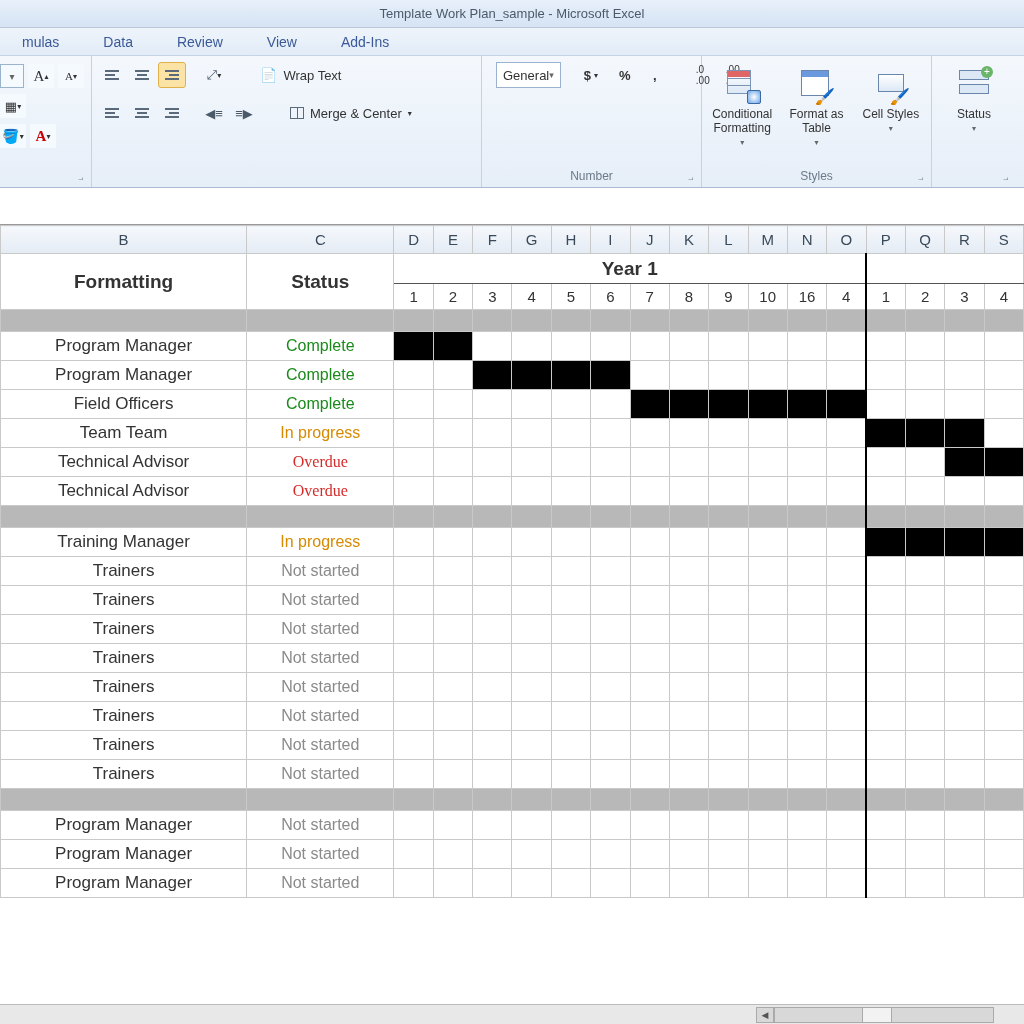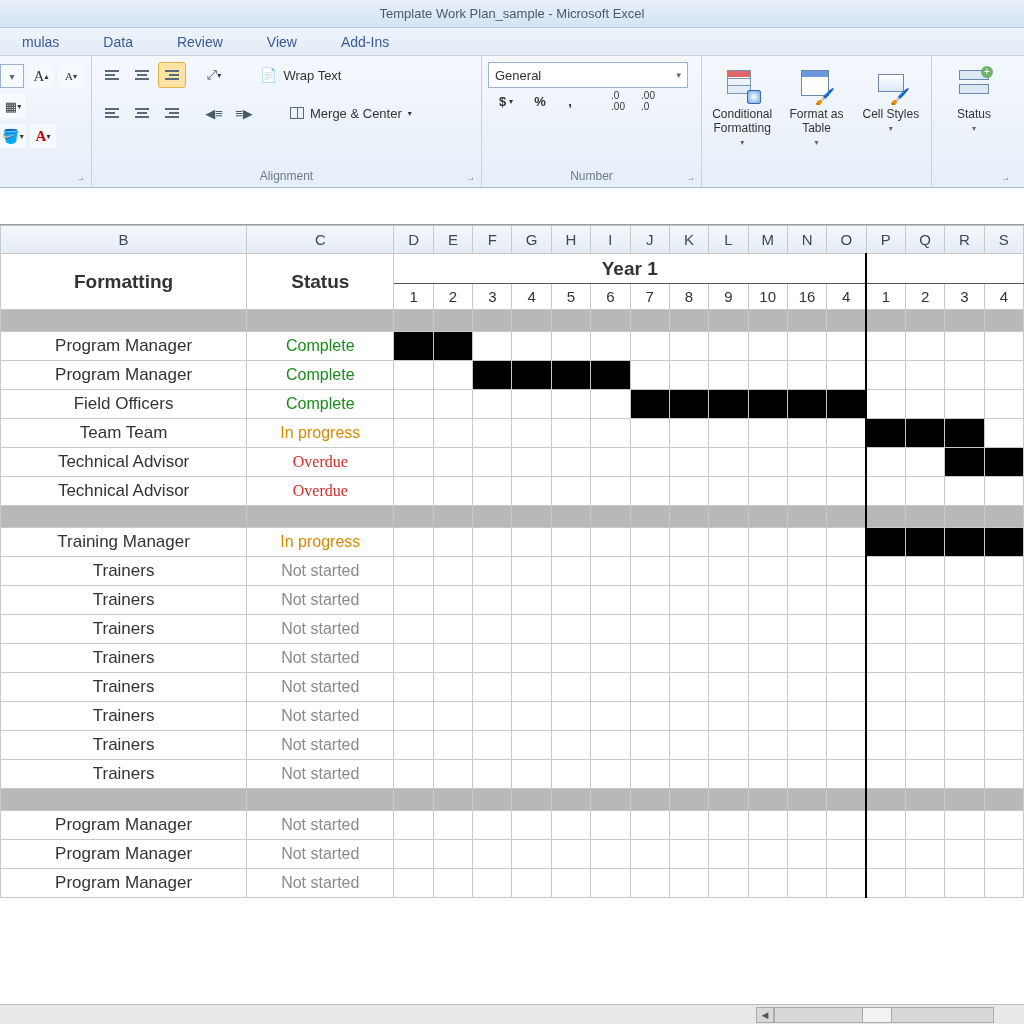--- a/index.html
+++ b/index.html
@@ -112,21 +112,21 @@
 .align-lines span { display:block; height:2px; background:#5a6a7a; }
 .al-l span { width:14px; } .al-l span:nth-child(2){width:10px;} .al-l span:nth-child(3){width:14px;}
 .al-c span { width:14px; margin:0 auto;} .al-c span:nth-child(2){width:10px;}
 .al-r span { width:14px; margin-left:auto;} .al-r span:nth-child(2){width:10px;}
 .indent-icon { font-size: 13px; color:#4a5a6a; }
 .merge-icon { width:14px; height:12px; border:1px solid #5a6a7a; display:flex; }
 .merge-icon::before { content:""; width:50%; border-right:1px solid #5a6a7a; }
 
 
 .number-group { width: 220px; }
-.number-body { flex-direction: column; gap: 0; padding-top: 2px; }
+.number-body { flex-direction: row; gap: 12px; padding-top: 2px; margin-left: 8px; }
 .num-format-dd {
   width: 200px; height: 26px; border: 1px solid #9bb2cf; background: #fff;
   display:flex; align-items:center; padding: 0 6px; justify-content: space-between;
 }
 .num-row { display:flex; gap:2px; align-items:center; }
 
 
 .styles-group { width: 230px; }
 .styles-body { gap: 6px; justify-content: center; padding-top: 4px; }
 .big-btn {
@@ -337,21 +337,20 @@
             <span class="indent-icon">≡▶</span>
           </div>
         <div style="width:20px;"></div>
         <div class="wide-btn">
           <span class="merge-icon"></span>
           <span>Merge &amp; Center</span>
           <span style="font-size:8px;">▾</span>
         </div>
       </div>
     </div>
-    <div class="ribbon-group-label">Alignment</div>
   </div>
 
   <div class="ribbon-group number-group">
     <div class="ribbon-group-body number-body">
       <div class="num-format-dd">
         <span>General</span>
         <span style="font-size:9px;color:#666;">▾</span>
       </div>
       <div class="num-row">
         <div class="icon-btn" style="width:36px;">
@@ -399,20 +398,21 @@
         <div class="big-icon">
             <div class="cs-icon">
               <div class="cell"></div>
               <div class="brush">🖌️</div>
             </div>
           </div>
         <span>Cell Styles</span>
         <span class="dd-arrow">▾</span>
       </div>
     </div>
+    <div class="ribbon-group-label">Styles</div>
   </div>
 
   <div class="ribbon-group cells-group">
     <div class="ribbon-group-body cells-body">
       <div class="big-btn">
         <div class="big-icon">
             <div class="insert-icon">
               <div class="row1"></div>
               <div class="row2"></div>
               <div class="plus">+</div>

